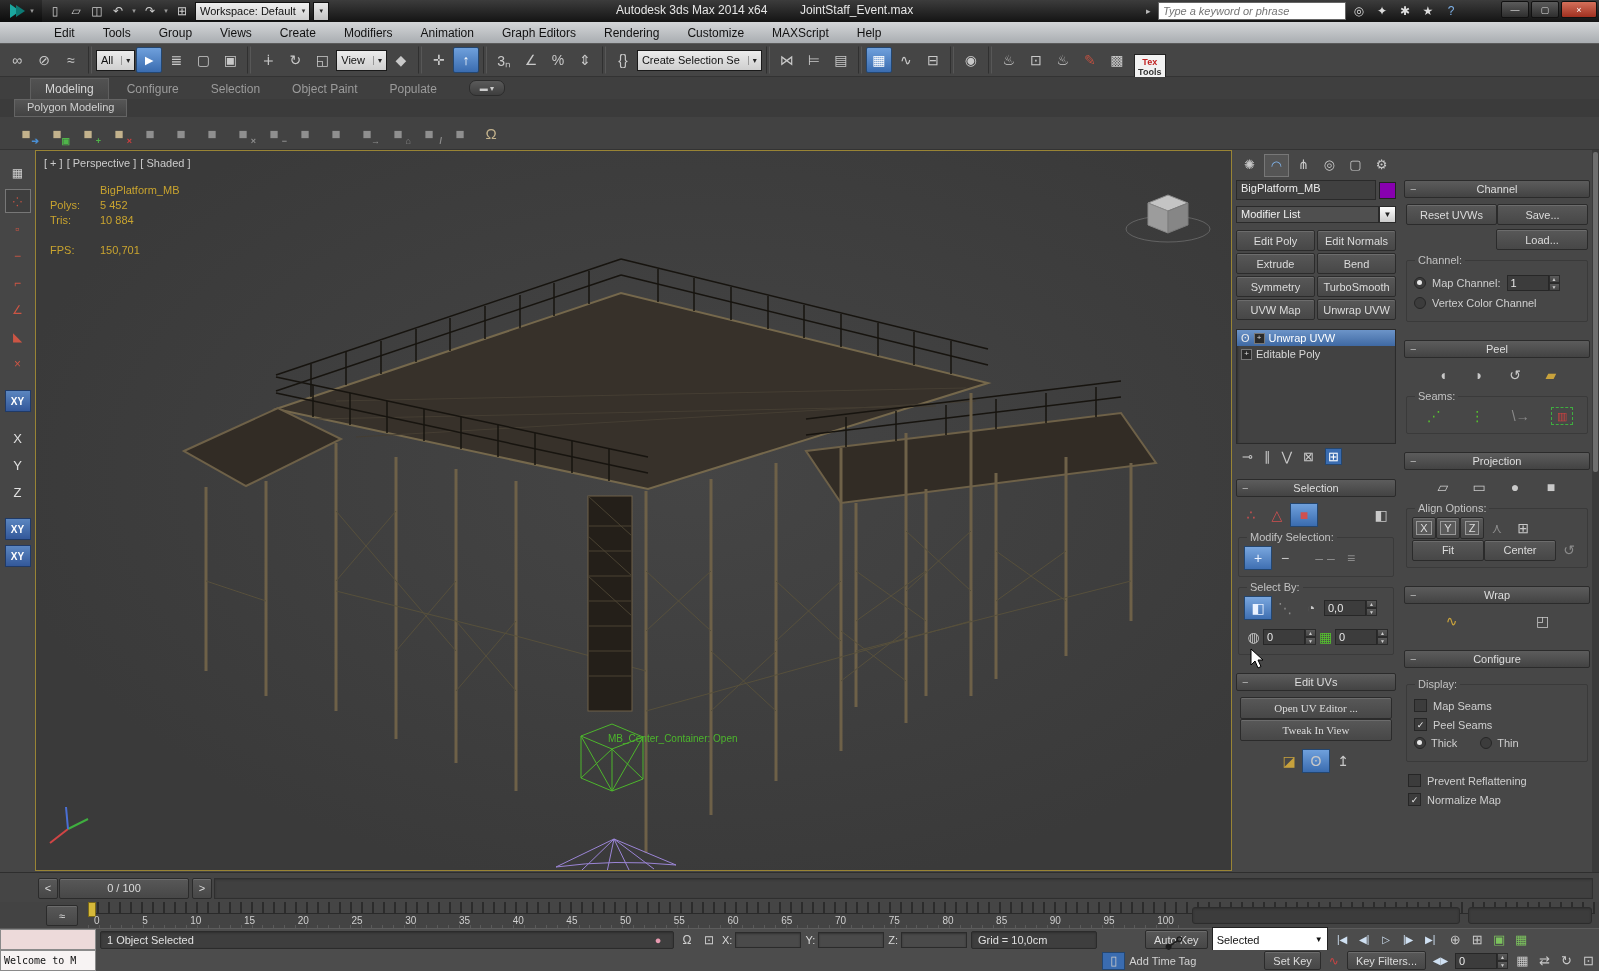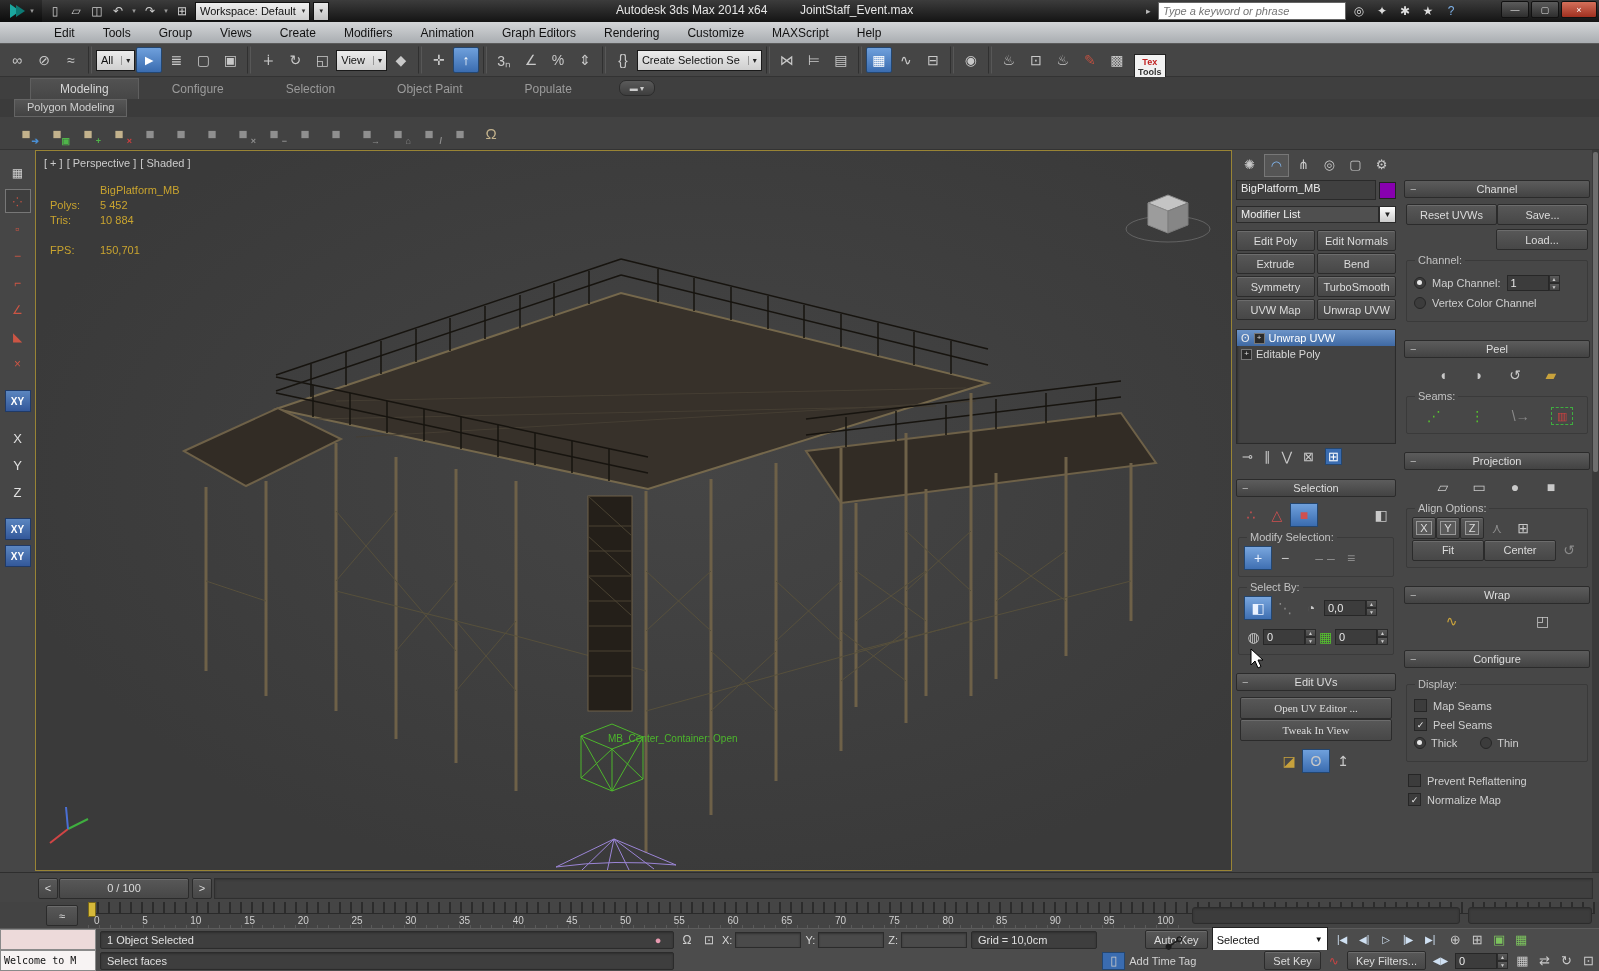--- a/index.html
+++ b/index.html
@@ -48,21 +48,21 @@
   .ticon.combo:after{content:"▾";font-size:8px;margin-left:8px;color:#222;border-left:1px solid #999;padding-left:4px;}
   .ticon.wide{min-width:112px;}
   .ticon.red{color:#c05040}
   .textools{width:30px;height:26px;background:#f2f2f2;border:1px solid #222;display:flex;flex-direction:column;
     align-items:center;justify-content:center;line-height:10px;font-size:9px;font-weight:bold;margin-top:16px;}
   .textools .t1{color:#c02020}.textools .t2{color:#333}
   .textools .bar{width:24px;height:3px;background:linear-gradient(90deg,#2aa02a,#111);}
   
   .ribbontabs{position:absolute;left:0;top:77px;width:100%;height:22px;background:#3f3f3f;
     display:flex;align-items:flex-end;padding-left:30px;box-sizing:border-box;gap:4px;}
-  .rtab{padding:3px 29px;color:#9b9b9b;font-size:12px;}
+  .rtab{padding:3px 14px;color:#9b9b9b;font-size:12px;}
   .rtab.active{background:linear-gradient(#525252,#464646);border:1px solid #5f5f5f;border-bottom:none;color:#d6d6d6;}
   .rmin{width:34px;height:14px;margin:0 0 3px 14px;background:linear-gradient(#5a5a5a,#3e3e3e);
     border:1px solid #2c2c2c;border-radius:7px;color:#ccc;font-size:8px;display:flex;align-items:center;justify-content:center;gap:3px;}
   .ribbonlabel{position:absolute;left:0;top:99px;width:100%;height:18px;background:#3b3b3b;display:flex;}
   .rlabelbox{margin-left:14px;padding:1px 12px;background:linear-gradient(#565656,#434343);
     border:1px solid #646464;color:#d0d0d0;font-size:11px;}
   .ribbonicons{position:absolute;left:0;top:117px;width:100%;height:33px;background:#424242;
     border-bottom:1px solid #333;display:flex;align-items:center;gap:7px;padding-left:14px;box-sizing:border-box;}
   .ricon{position:relative;width:24px;height:24px;display:flex;align-items:center;justify-content:center;
     color:#8f8f8f;font-size:15px;}
@@ -851,21 +851,20 @@
 
     <span class="navico">⊕</span>
         <span class="navico">⊞</span>
         <span class="navico green">▣</span>
         <span class="navico green">▦</span>
       </span>
   </div>
 
   <div class="statusrow row2">
     <span class="listener white">Welcome to M</span>
-    <span class="sfield promptfield">Select faces</span>
     <span style="flex:1"></span>
     <span class="navico" style="background:#3a6cb0;border:1px solid #24466f;height:16px">▯</span>
     <span>Add Time Tag</span>
     <span style="width:60px"></span>
     <span class="btn sbtn">Set Key</span>
     <span class="sicon redc">∿</span>
     <span class="btn sbtn">Key Filters...</span>
     <span class="playico">◀▶</span>
     <span class="spin">
       <span class="val framefield">0</span>

